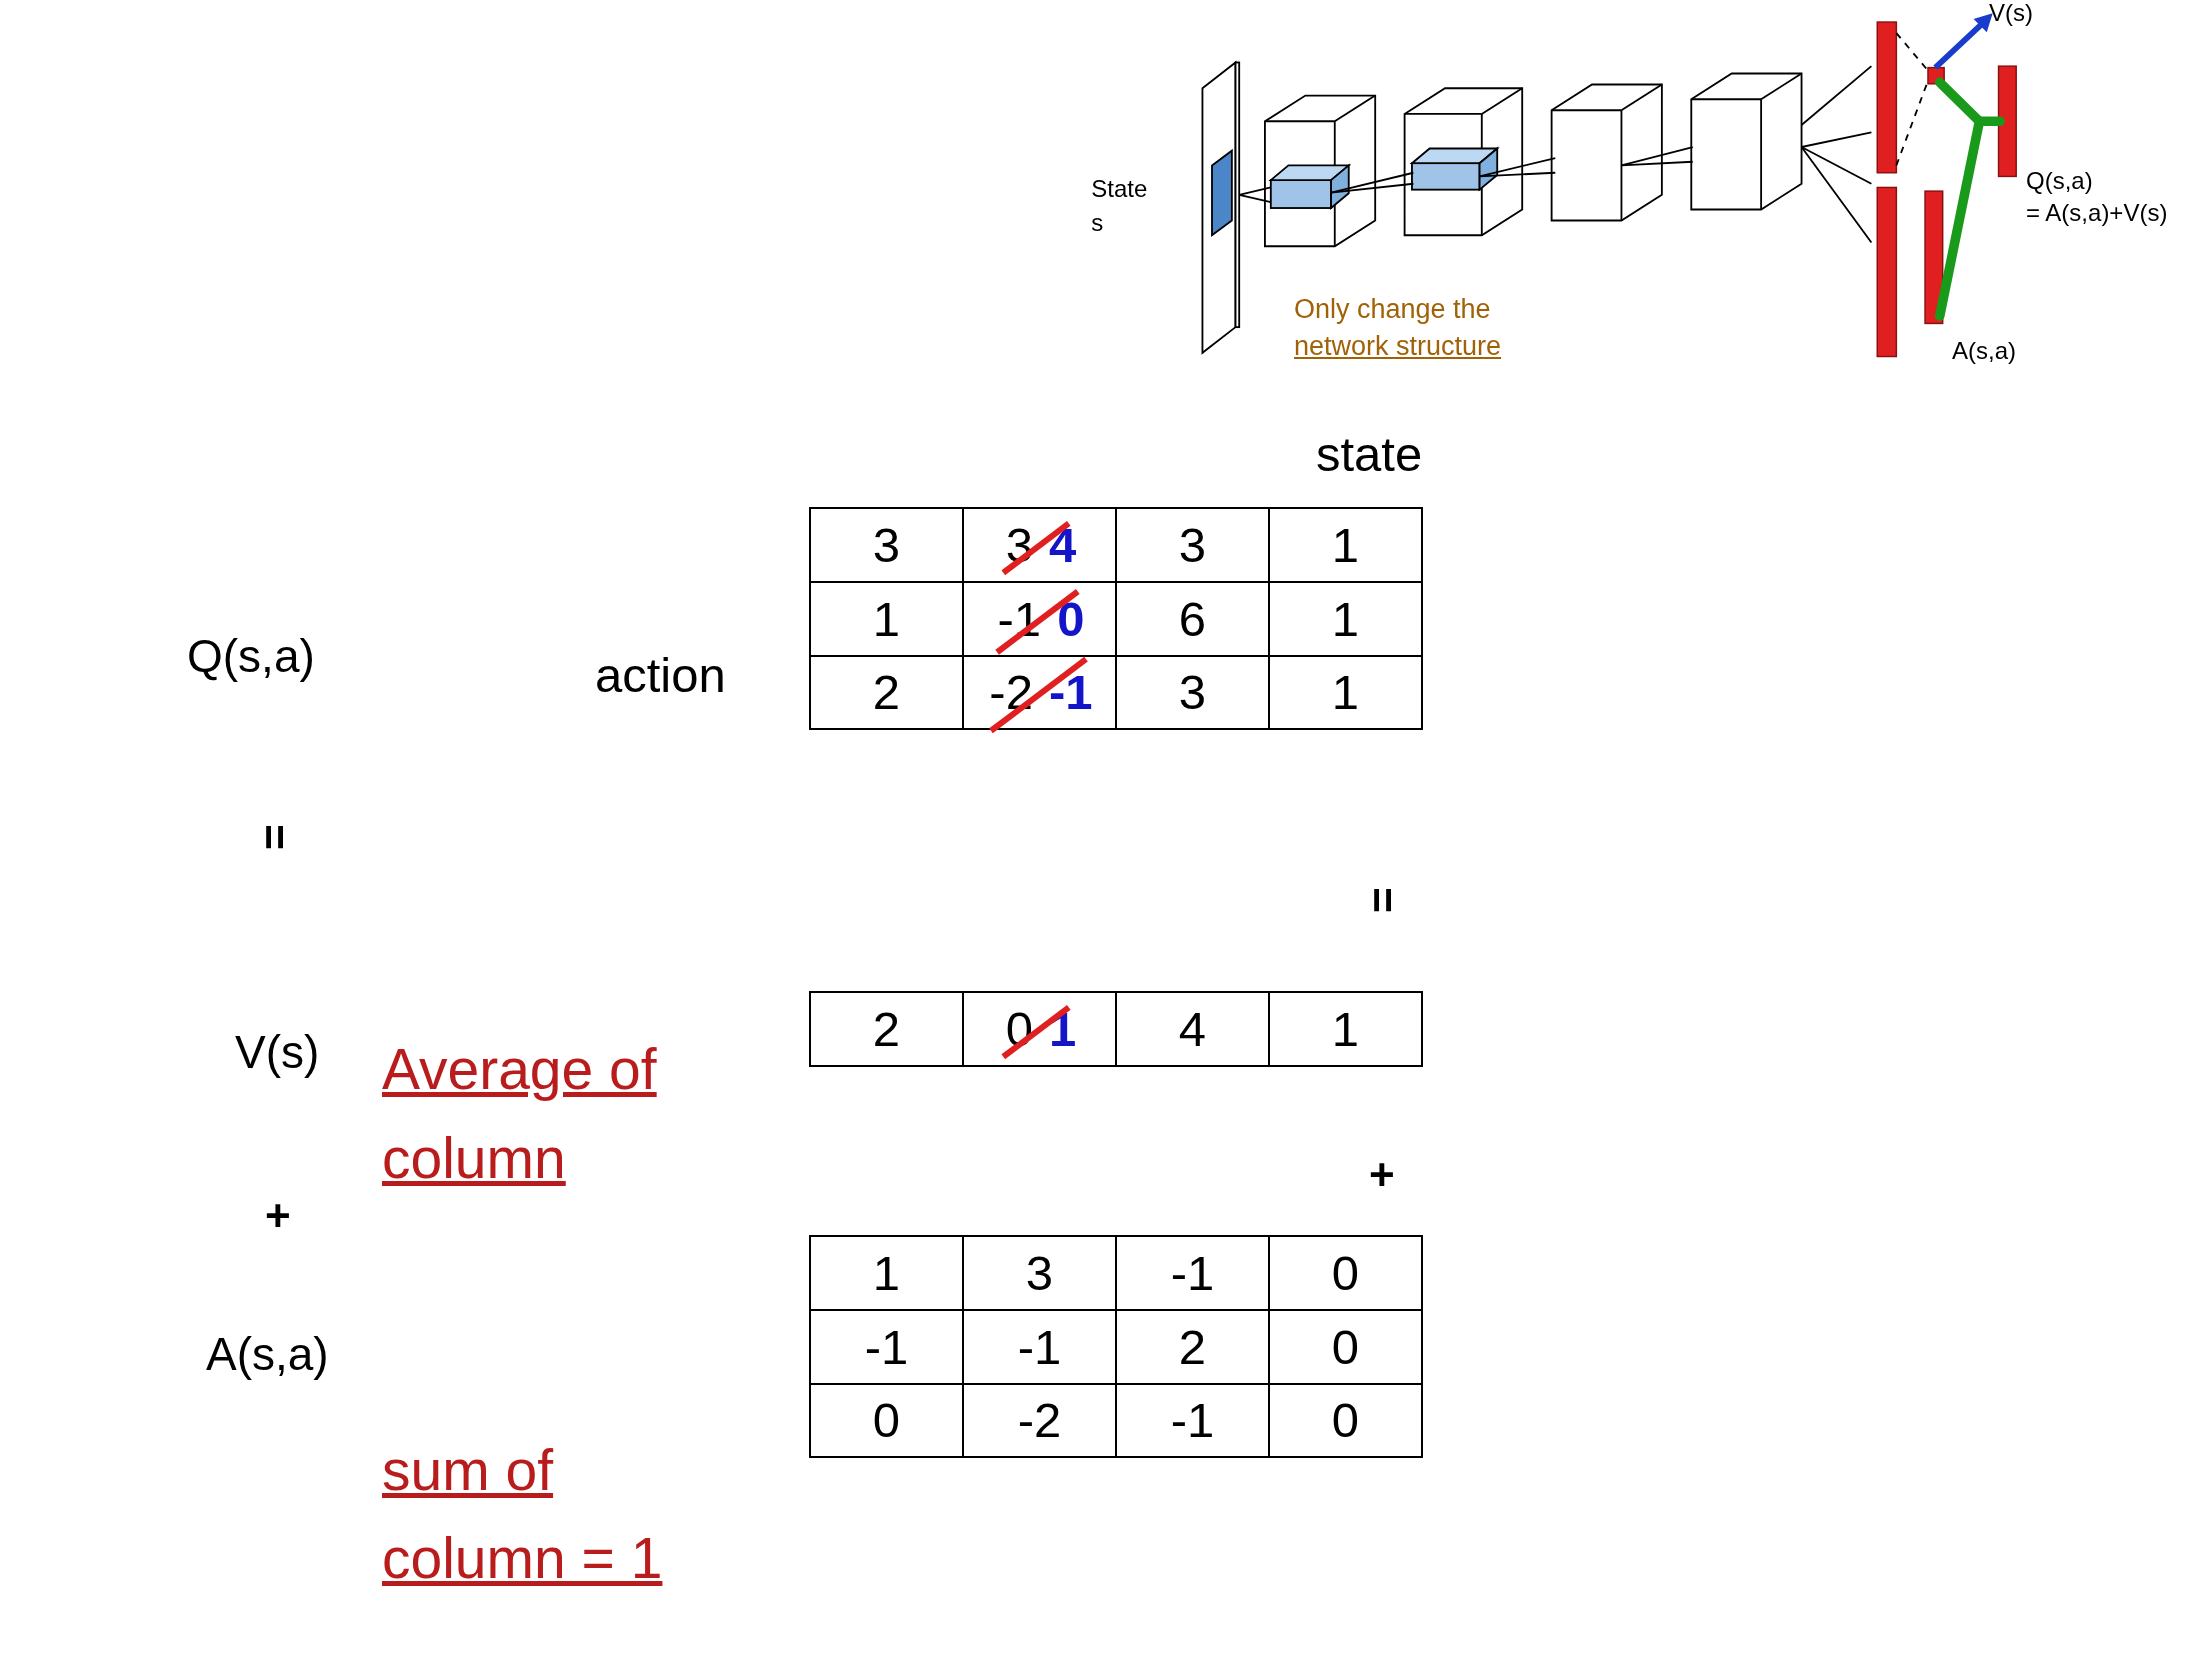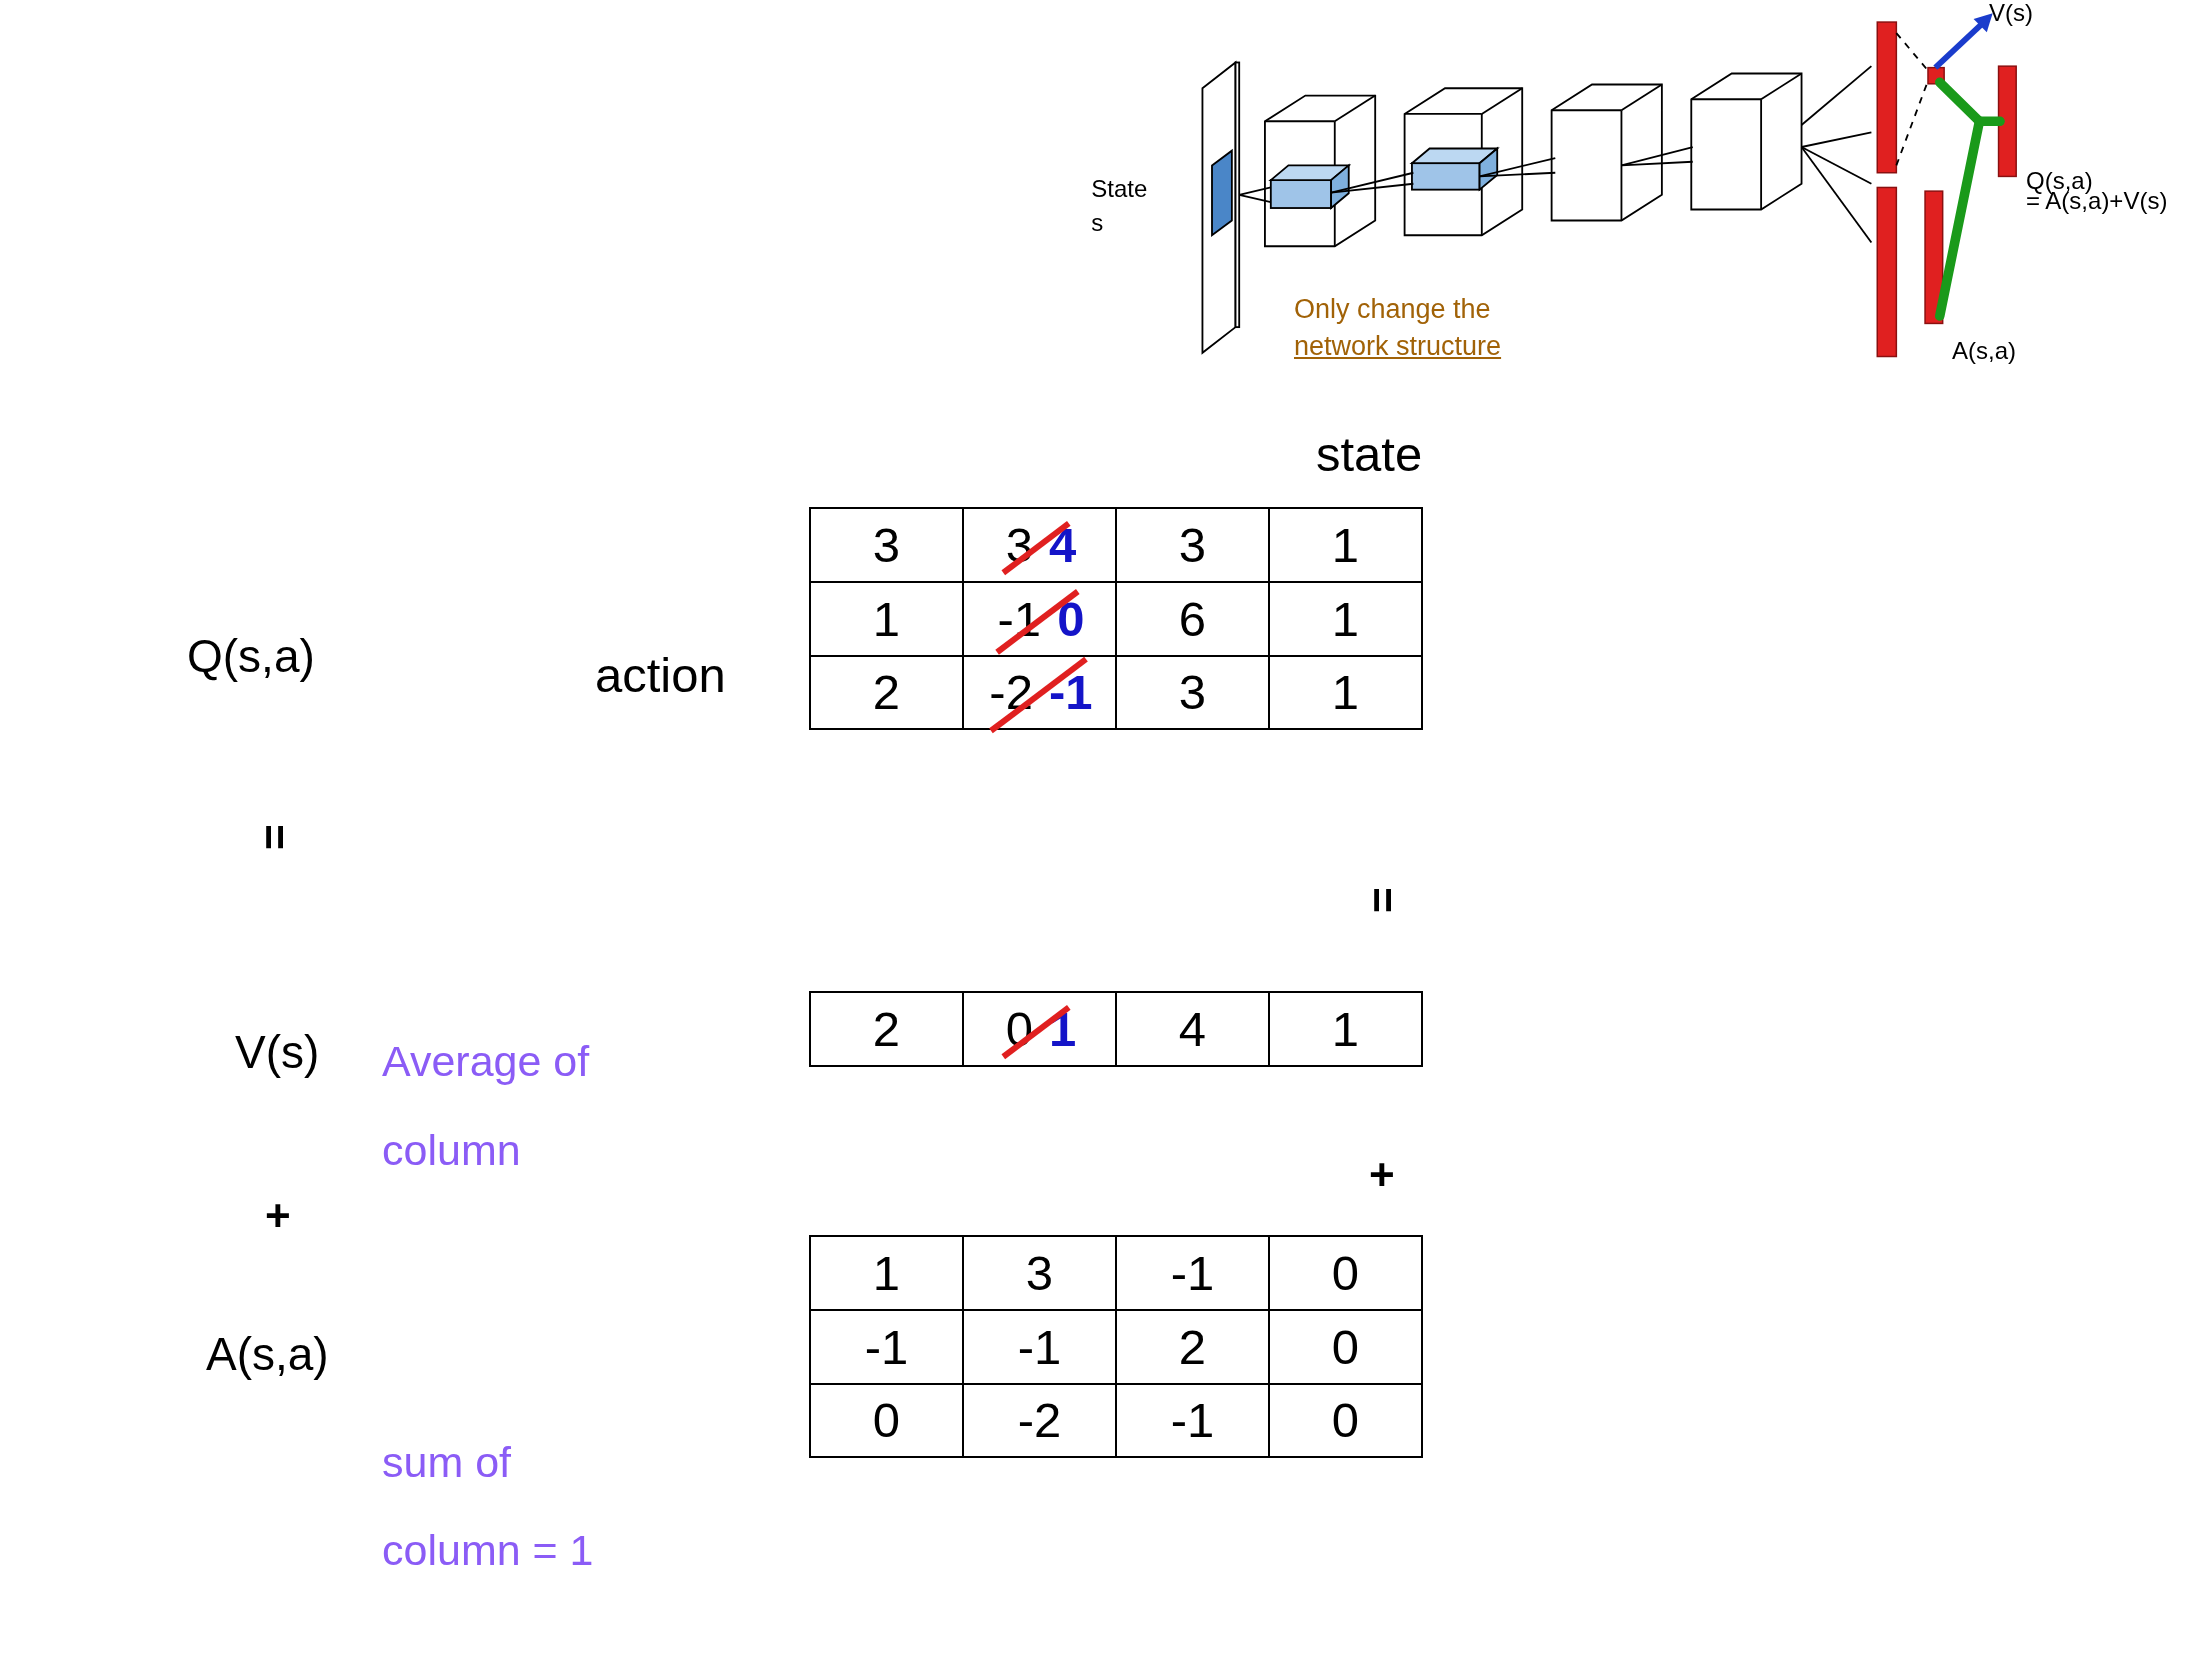--- a/index.html
+++ b/index.html
@@ -54,24 +54,25 @@
     white-space: nowrap;
   }
   .bigsym {
     position: absolute;
     font-size: 44px;
     font-weight: 700;
     white-space: nowrap;
   }
   .bluenote {
     position: absolute;
-    color: #8b5cf6;
-    font-size: 43px;
+    color: #b91c1c;
+    font-size: 57px;
     line-height: 1.18;
     white-space: nowrap;
+    text-decoration: underline;
   }
 
   
   .tbl {
     position: absolute;
     border-collapse: collapse;
     table-layout: fixed;
   }
   .tbl td {
     border: 2.2px solid #000000;
@@ -218,21 +219,21 @@
 
     <div class="netlabel" style="left:10.3px; top:176px;">State</div>
     <div class="netlabel" style="left:10.3px; top:210px;">s</div>
 
     <div class="netlabel blue" style="left:213px; top:294px;">Only change the</div>
     <div class="netlabel blue" style="left:213px; top:331px;text-decoration:underline;">network structure</div>
 
     <div class="netlabel" style="left:908px; top:0px;">V(s)</div>
     <div class="netlabel" style="left:871px; top:338px;">A(s,a)</div>
     <div class="netlabel" style="left:945px; top:168px;">Q(s,a)</div>
-    <div class="netlabel" style="left:945px; top:188px;">= A(s,a)+V(s)</div>
+    <div class="netlabel" style="left:945px; top:200px;">= A(s,a)+V(s)</div>
   </div>
 
   <div id="stateLabel" style="left:1316px; top:426px;">state</div>
   <div id="actionLabel" style="left:595px; top:647px;">action</div>
 
   <div class="sidelabel" style="left:187px; top:629px;">Q(s,a)</div>
   <div class="bigsym" style="left:261px; top:812px; transform: rotate(90deg);">=</div>
   <div class="sidelabel" style="left:235px; top:1025px;">V(s)</div>
   <div class="bigsym" style="left:265px; top:1191px;">+</div>
   <div class="sidelabel" style="left:206px; top:1327px;">A(s,a)</div>

